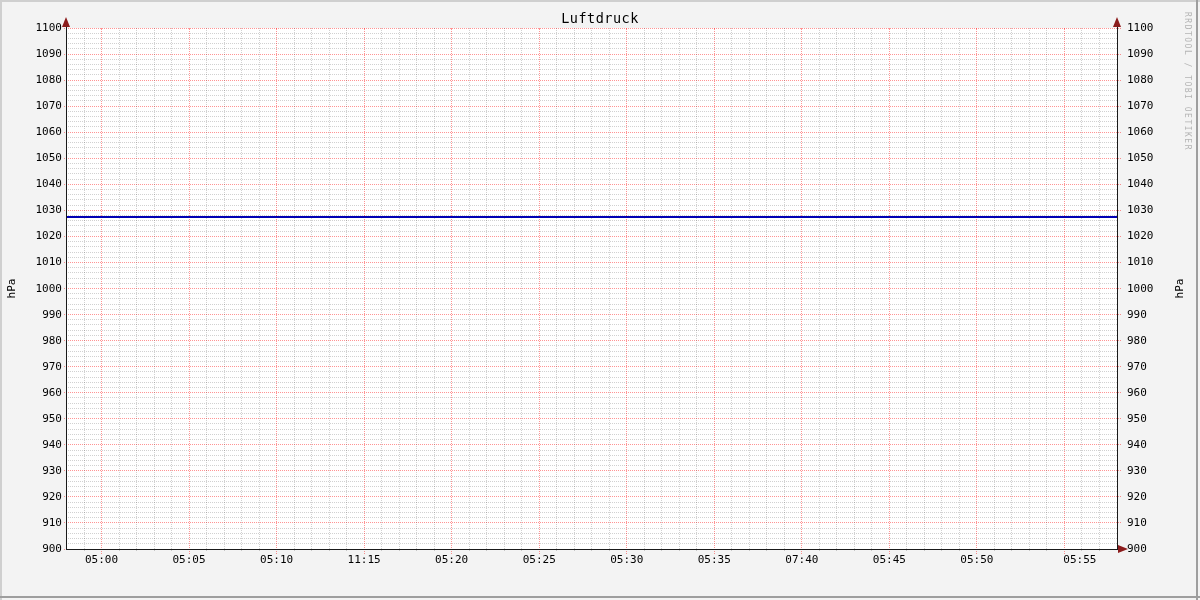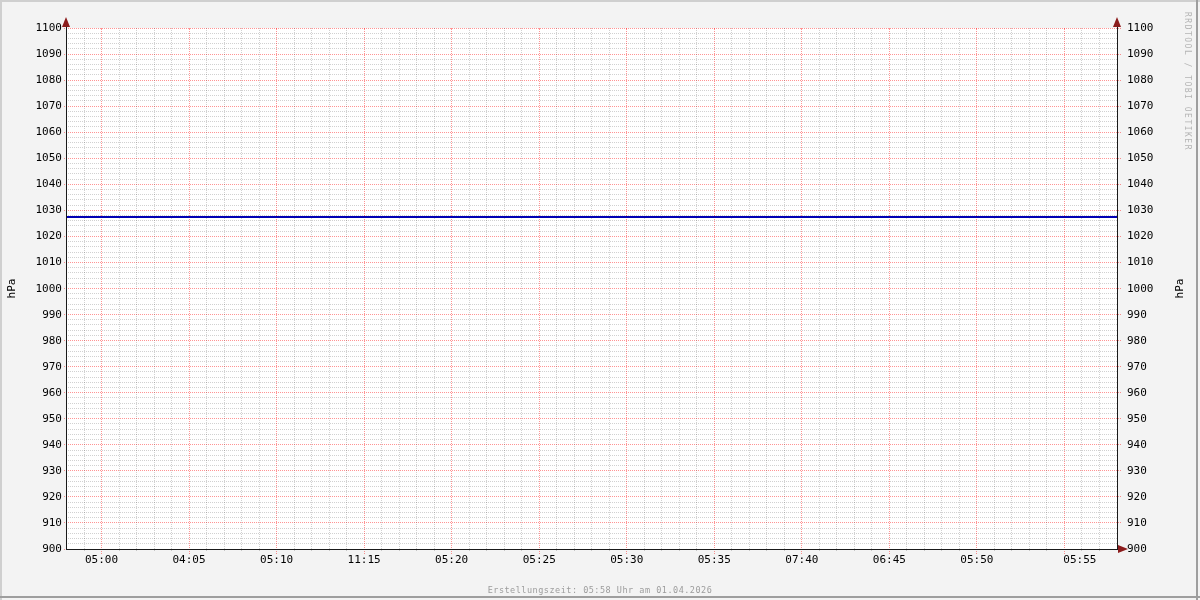--- a/index.html
+++ b/index.html
@@ -40,20 +40,21 @@
 </head>
 <body>
 
 <div id="graph">
 
   <div class="abs b" id="border-top"></div>
   <div class="abs b" id="border-left"></div>
   <div class="abs b" id="border-bottom"></div>
   <div class="abs b" id="border-right"></div>
 
+  <div class="abs" id="title">Luftdruck</div>
   <div class="abs" id="watermark">RRDTOOL / TOBI OETIKER</div>
 
   <div class="abs vert-unit" style="left:-4px;top:282px;width:30px;text-align:center;">hPa</div>
   <div class="abs vert-unit" style="left:1164px;top:282px;width:30px;text-align:center;">hPa</div>
 
   <div class="abs" id="plot"></div>
   <div class="abs" id="grid-layer" style="left:0;top:0;width:1200px;height:600px;pointer-events:none;">
       <div class="abs gridline-h-major" style="left: 63.5px; top: 27.5px; width: 1057.5px;"></div>
       <div class="abs ytick-label ytick-left" style="left: 16px; top: 22px;">1100</div>
       <div class="abs ytick-label ytick-right" style="left: 1127px; top: 22px;">1100</div>
@@ -198,21 +199,21 @@
       <div class="abs ytick-label ytick-left" style="left: 16px; top: 543px;">900</div>
       <div class="abs ytick-label ytick-right" style="left: 1127px; top: 543px;">900</div>
       <div class="abs gridline-v-minor" style="left: 83.5083px; top: 28px; height: 523px;"></div>
       <div class="abs gridline-v-major" style="left: 101.017px; top: 28px; height: 526px;"></div>
       <div class="abs xtick-label" style="left: 69.5167px; top: 554px;">05:00</div>
       <div class="abs gridline-v-minor" style="left: 118.525px; top: 28px; height: 523px;"></div>
       <div class="abs gridline-v-minor" style="left: 136.033px; top: 28px; height: 523px;"></div>
       <div class="abs gridline-v-minor" style="left: 153.542px; top: 28px; height: 523px;"></div>
       <div class="abs gridline-v-minor" style="left: 171.05px; top: 28px; height: 523px;"></div>
       <div class="abs gridline-v-major" style="left: 188.558px; top: 28px; height: 526px;"></div>
-      <div class="abs xtick-label" style="left: 157.058px; top: 554px;">04:05</div>
+      <div class="abs xtick-label" style="left: 157.058px; top: 554px;">05:05</div>
       <div class="abs gridline-v-minor" style="left: 206.067px; top: 28px; height: 523px;"></div>
       <div class="abs gridline-v-minor" style="left: 223.575px; top: 28px; height: 523px;"></div>
       <div class="abs gridline-v-minor" style="left: 241.083px; top: 28px; height: 523px;"></div>
       <div class="abs gridline-v-minor" style="left: 258.592px; top: 28px; height: 523px;"></div>
       <div class="abs gridline-v-major" style="left: 276.1px; top: 28px; height: 526px;"></div>
       <div class="abs xtick-label" style="left: 244.6px; top: 554px;">05:10</div>
       <div class="abs gridline-v-minor" style="left: 293.608px; top: 28px; height: 523px;"></div>
       <div class="abs gridline-v-minor" style="left: 311.117px; top: 28px; height: 523px;"></div>
       <div class="abs gridline-v-minor" style="left: 328.625px; top: 28px; height: 523px;"></div>
       <div class="abs gridline-v-minor" style="left: 346.133px; top: 28px; height: 523px;"></div>
@@ -246,21 +247,21 @@
       <div class="abs gridline-v-minor" style="left: 748.825px; top: 28px; height: 523px;"></div>
       <div class="abs gridline-v-minor" style="left: 766.333px; top: 28px; height: 523px;"></div>
       <div class="abs gridline-v-minor" style="left: 783.842px; top: 28px; height: 523px;"></div>
       <div class="abs gridline-v-major" style="left: 801.35px; top: 28px; height: 526px;"></div>
       <div class="abs xtick-label" style="left: 769.85px; top: 554px;">07:40</div>
       <div class="abs gridline-v-minor" style="left: 818.858px; top: 28px; height: 523px;"></div>
       <div class="abs gridline-v-minor" style="left: 836.367px; top: 28px; height: 523px;"></div>
       <div class="abs gridline-v-minor" style="left: 853.875px; top: 28px; height: 523px;"></div>
       <div class="abs gridline-v-minor" style="left: 871.383px; top: 28px; height: 523px;"></div>
       <div class="abs gridline-v-major" style="left: 888.892px; top: 28px; height: 526px;"></div>
-      <div class="abs xtick-label" style="left: 857.392px; top: 554px;">06:45</div>
+      <div class="abs xtick-label" style="left: 857.392px; top: 554px;">05:45</div>
       <div class="abs gridline-v-minor" style="left: 906.4px; top: 28px; height: 523px;"></div>
       <div class="abs gridline-v-minor" style="left: 923.908px; top: 28px; height: 523px;"></div>
       <div class="abs gridline-v-minor" style="left: 941.417px; top: 28px; height: 523px;"></div>
       <div class="abs gridline-v-minor" style="left: 958.925px; top: 28px; height: 523px;"></div>
       <div class="abs gridline-v-major" style="left: 976.433px; top: 28px; height: 526px;"></div>
       <div class="abs xtick-label" style="left: 944.933px; top: 554px;">05:50</div>
       <div class="abs gridline-v-minor" style="left: 993.942px; top: 28px; height: 523px;"></div>
       <div class="abs gridline-v-minor" style="left: 1011.45px; top: 28px; height: 523px;"></div>
       <div class="abs gridline-v-minor" style="left: 1028.96px; top: 28px; height: 523px;"></div>
       <div class="abs gridline-v-minor" style="left: 1046.47px; top: 28px; height: 523px;"></div>
@@ -282,14 +283,13 @@
 
   <div class="abs" id="legend-row">
     
     
     
     
     
     
   </div>
 
-  <div class="abs" id="creation-time">Erstellungszeit: 05:58 Uhr am 01.04.2026</div>
 </div>
 
 </body></html>

